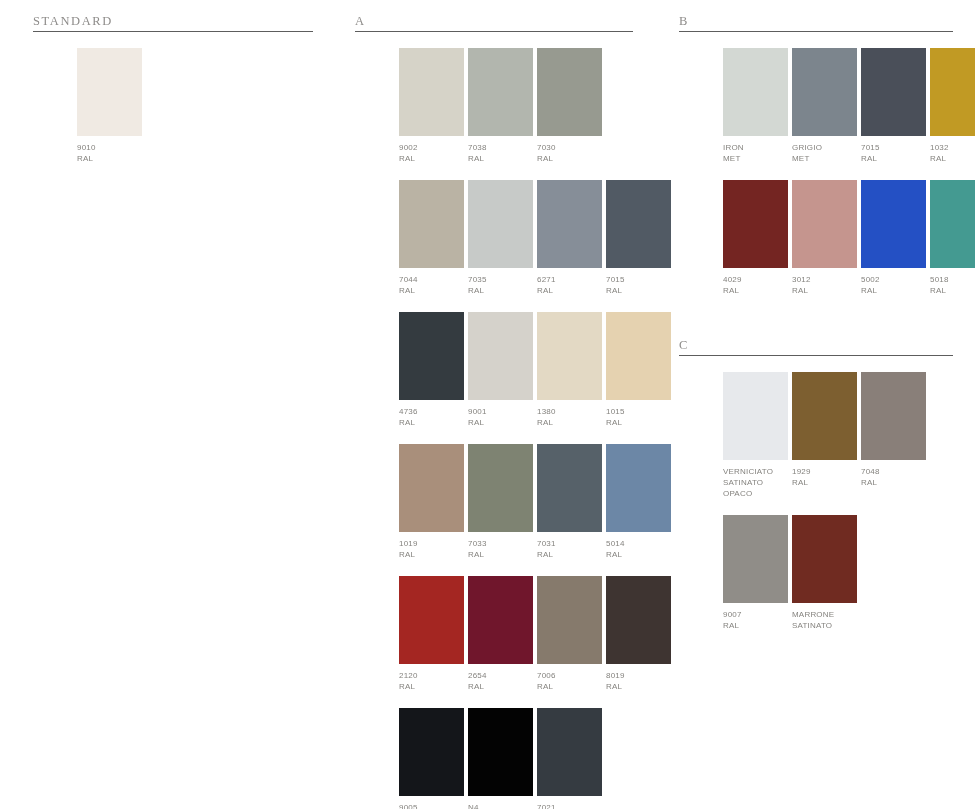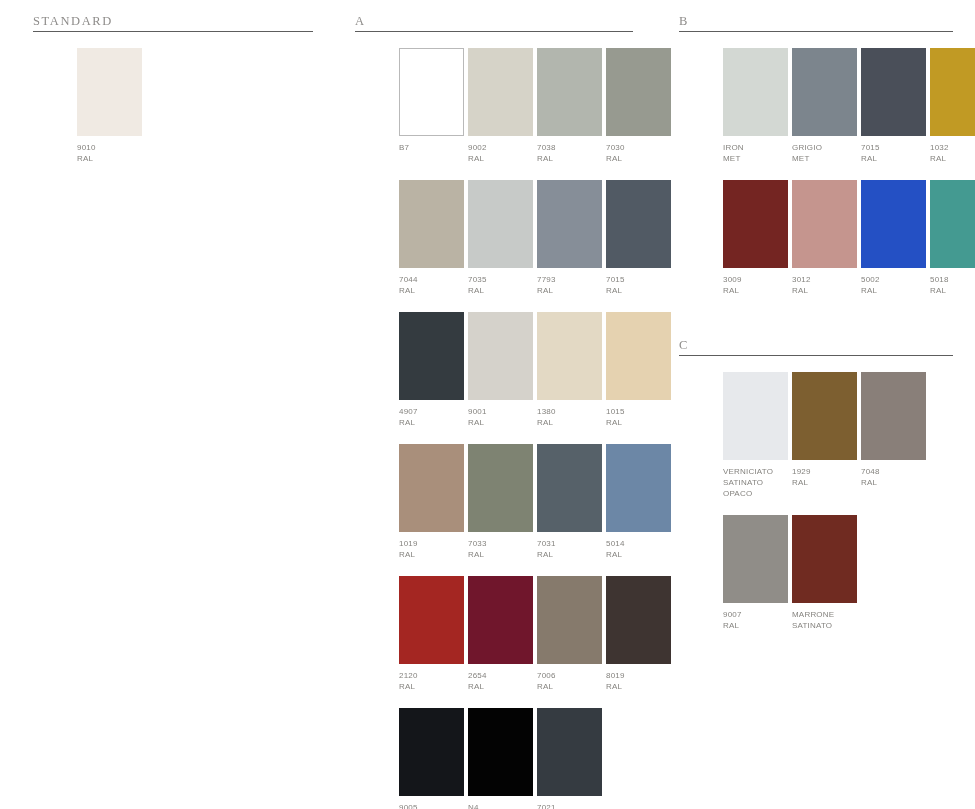--- a/index.html
+++ b/index.html
@@ -86,24 +86,20 @@
   </div>
 
   <div class="column col-a">
     <div class="group-header">
       <div class="group-title">A</div>
       <div class="group-rule"></div>
     </div>
     <div class="rows">
         <div class="swatch-row">
           <div class="swatch-cell">
-            <div class="swatch-chip bordered" style="background: rgb(255, 255, 255);"></div>
-            <div class="swatch-label">B7</div>
-          </div>
-          <div class="swatch-cell">
             <div class="swatch-chip" style="background: rgb(214, 211, 200);"></div>
             <div class="swatch-label">9002
 RAL</div>
           </div>
           <div class="swatch-cell">
             <div class="swatch-chip" style="background: rgb(178, 182, 174);"></div>
             <div class="swatch-label">7038
 RAL</div>
           </div>
           <div class="swatch-cell">
@@ -118,33 +114,33 @@
             <div class="swatch-label">7044
 RAL</div>
           </div>
           <div class="swatch-cell">
             <div class="swatch-chip" style="background: rgb(199, 202, 200);"></div>
             <div class="swatch-label">7035
 RAL</div>
           </div>
           <div class="swatch-cell">
             <div class="swatch-chip" style="background: rgb(134, 142, 152);"></div>
-            <div class="swatch-label">7793
+            <div class="swatch-label">6271
 RAL</div>
           </div>
           <div class="swatch-cell">
             <div class="swatch-chip" style="background: rgb(81, 90, 100);"></div>
             <div class="swatch-label">7015
 RAL</div>
           </div>
         </div>
         <div class="swatch-row">
           <div class="swatch-cell">
             <div class="swatch-chip" style="background: rgb(52, 59, 64);"></div>
-            <div class="swatch-label">4907
+            <div class="swatch-label">4736
 RAL</div>
           </div>
           <div class="swatch-cell">
             <div class="swatch-chip" style="background: rgb(213, 210, 203);"></div>
             <div class="swatch-label">9001
 RAL</div>
           </div>
           <div class="swatch-cell">
             <div class="swatch-chip" style="background: rgb(227, 217, 196);"></div>
             <div class="swatch-label">1380
@@ -243,21 +239,21 @@
           </div>
           <div class="swatch-cell">
             <div class="swatch-chip" style="background: rgb(193, 154, 36);"></div>
             <div class="swatch-label">1032
 RAL</div>
           </div>
         </div>
         <div class="swatch-row">
           <div class="swatch-cell">
             <div class="swatch-chip" style="background: rgb(116, 37, 34);"></div>
-            <div class="swatch-label">3009
+            <div class="swatch-label">4029
 RAL</div>
           </div>
           <div class="swatch-cell">
             <div class="swatch-chip" style="background: rgb(197, 149, 142);"></div>
             <div class="swatch-label">3012
 RAL</div>
           </div>
           <div class="swatch-cell">
             <div class="swatch-chip" style="background: rgb(36, 80, 196);"></div>
             <div class="swatch-label">5002

